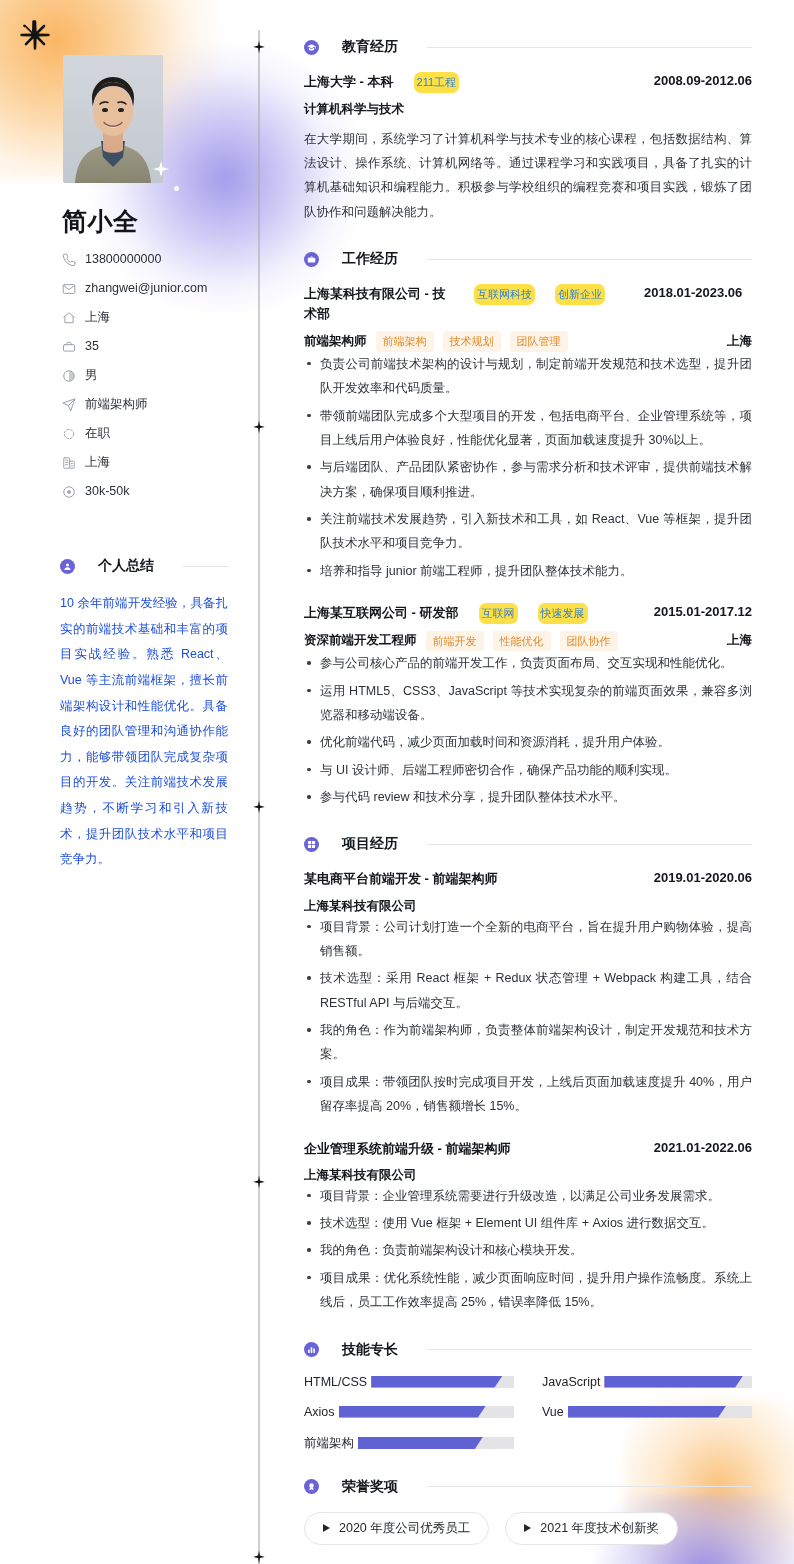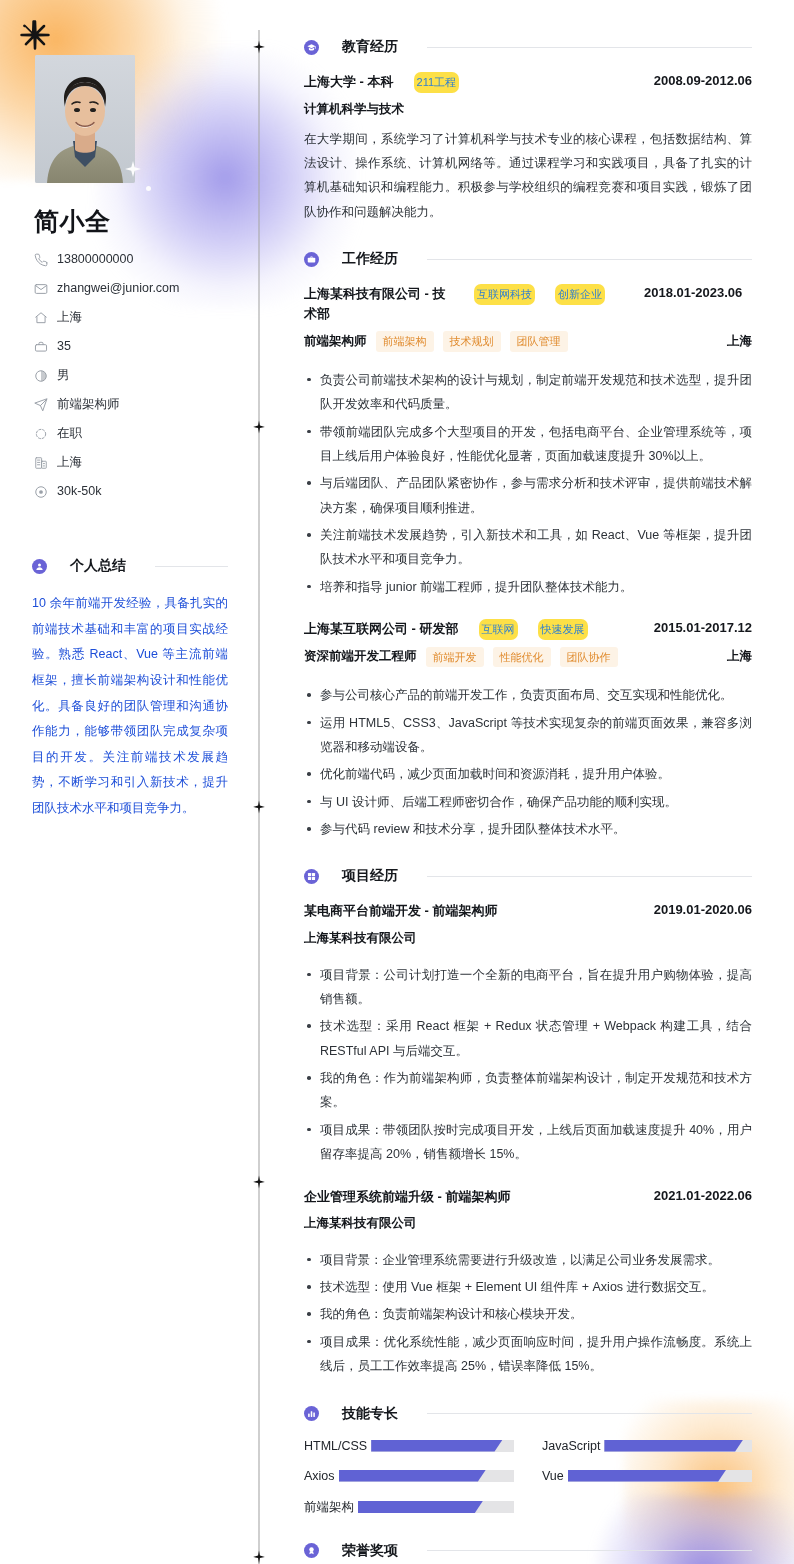--- a/index.html
+++ b/index.html
@@ -41,21 +41,21 @@
   }
 
   
   .asterisk {
     position: absolute; left: 18px; top: 18px; z-index: 4;
     width: 34px; height: 34px; color: #141414;
   }
 
   
   .layout { position: relative; z-index: 2; display: flex; align-items: flex-start; }
-  .sidebar { width: 258px; flex: 0 0 258px; padding: 38px 30px 0 32px; }
+  .sidebar { width: 258px; flex: 0 0 258px; padding: 38px 30px 0 60px; }
   .divider-col { width: 2px; flex: 0 0 2px; align-self: stretch; position: relative; margin-top: 30px; }
   .main { flex: 1 1 auto; padding: 38px 42px 30px 44px; min-width: 0; }
 
   
   .vrule {
     position: absolute; left: 0; top: 0; bottom: 0; width: 2px;
     background: linear-gradient(to bottom, #a8a8a8 0 100%);
     opacity: .55;
   }
   .plus {
@@ -132,21 +132,21 @@
   .row-sub { display: flex; align-items: center; gap: 9px; margin-top: 7px; flex-wrap: wrap; }
   .role { font-size: 12.5px; font-weight: 700; color: #14171c; }
   .loc { margin-left: auto; font-size: 12.5px; font-weight: 700; color: #14171c; white-space: nowrap; }
 
   .sub-line { font-size: 12.5px; font-weight: 700; color: #14171c; margin-top: 8px; }
 
   .para {
     font-size: 12.5px; line-height: 1.95; color: #2d3238; margin-top: 9px; text-align: justify;
   }
 
-  ul.bullets { list-style: none; margin-top: 16px; }
+  ul.bullets { list-style: none; margin-top: 0; }
   ul.bullets li {
     position: relative; font-size: 12.5px; line-height: 1.95; color: #2d3238;
     padding-left: 16px; margin-bottom: 3px; text-align: justify;
   }
   ul.bullets li::before {
     content: ""; position: absolute; left: 3px; top: 10px;
     width: 3.5px; height: 3.5px; background: #3a3f46; border-radius: 50%;
   }
 
   

